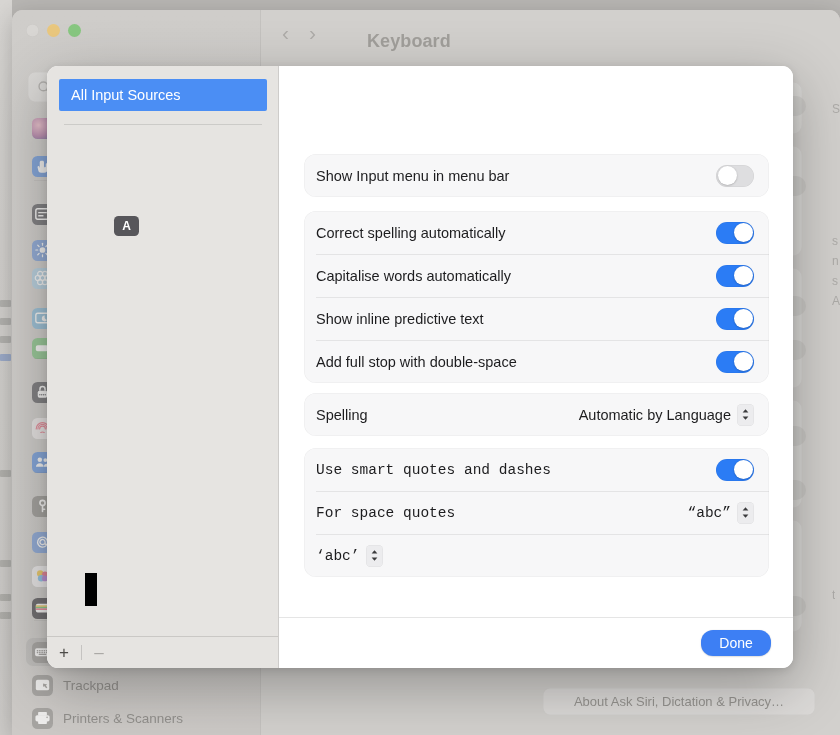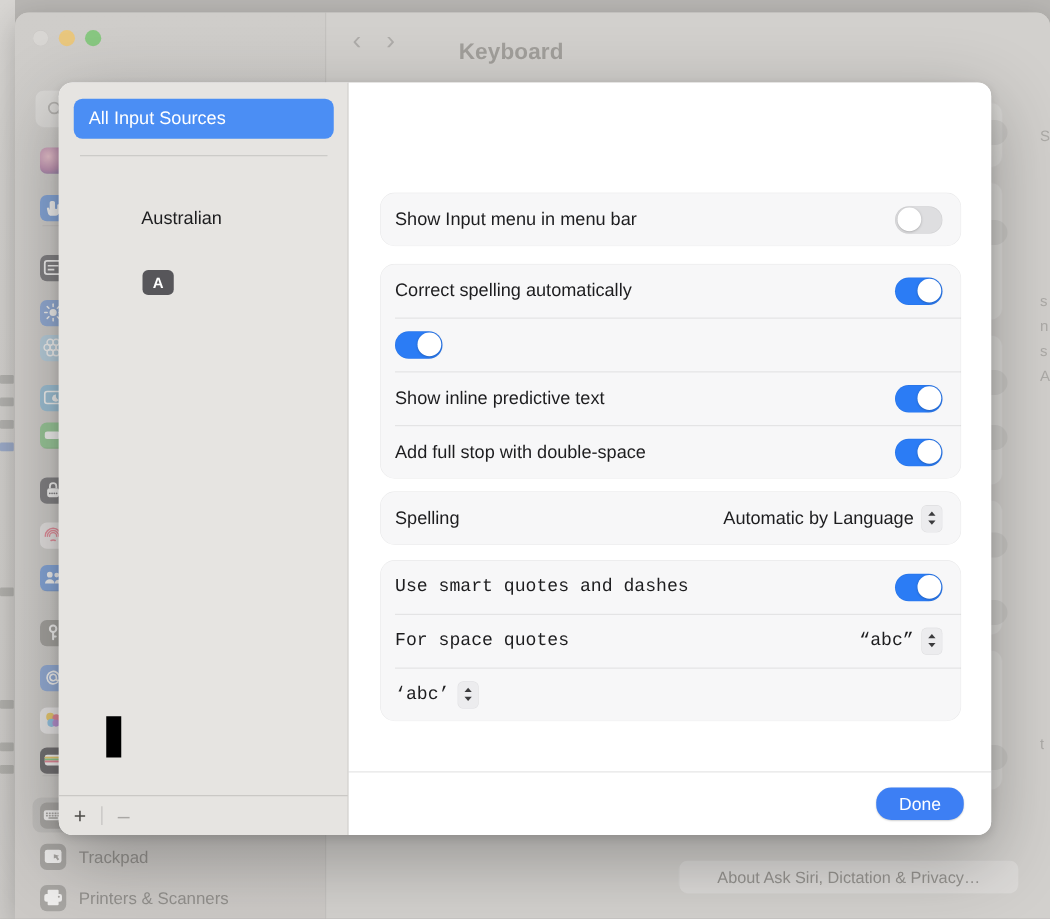--- a/index.html
+++ b/index.html
@@ -112,21 +112,21 @@
     box-shadow: 0 18px 60px rgba(0,0,0,.30), 0 2px 8px rgba(0,0,0,.12);
     overflow: hidden; display: flex;
   }
   .sheet-side {
     width: 232px; height: 100%; background: #e6e4e1;
     position: relative; flex: 0 0 auto;
     border-right: .5px solid rgba(0,0,0,.10);
   }
   .allsrc {
     position: absolute; left: 12px; top: 13px; width: 208px; height: 32px;
-    background: #4b8ef4; border-radius: 7px;
+    background: #4b8ef4; border-radius: 2px;
     display: flex; align-items: center; padding-left: 12px;
     font-size: 14.5px; color: #fff;
   }
   .side-sep { position: absolute; left: 17px; top: 58px; width: 198px; height: 1px; background: rgba(0,0,0,.11); }
   .src-item {
     position: absolute; left: 12px; top: 80px; width: 208px; height: 30px;
     display: flex; align-items: center; gap: 12px; padding-left: 54px;
     font-size: 14.5px; color: #1d1d1f;
   }
   .src-badge {
@@ -466,23 +466,20 @@
 
   <div class="sheet">
 
     <div class="sheet-side">
       <div class="allsrc">
         <span>All Input Sources</span>
       </div>
       <div class="side-sep"></div>
 
       <div class="src-badge">A</div>
-      <div class="src-item" style="top:94px">
-        <span>Australian</span>
-      </div>
 
       <div class="caret-block"></div>
 
       <div class="side-footer">
         <div class="fbtn">+</div>
         <div class="fsep"></div>
         <div class="fbtn minus">–</div>
       </div>
     </div>
 
@@ -497,20 +494,21 @@
             </div>
           </div>
           <div class="group" style="top: 145px;">
             <div class="grow">
               <span class="grow-label">Correct spelling automatically</span>
               <div class="toggle on">
                 <div class="knob"></div>
               </div>
             </div>
             <div class="grow">
+              <span class="grow-label">Capitalise words automatically</span>
               <div class="toggle on">
                 <div class="knob"></div>
               </div>
             </div>
             <div class="grow">
               <span class="grow-label">Show inline predictive text</span>
               <div class="toggle on">
                 <div class="knob"></div>
               </div>
             </div>

